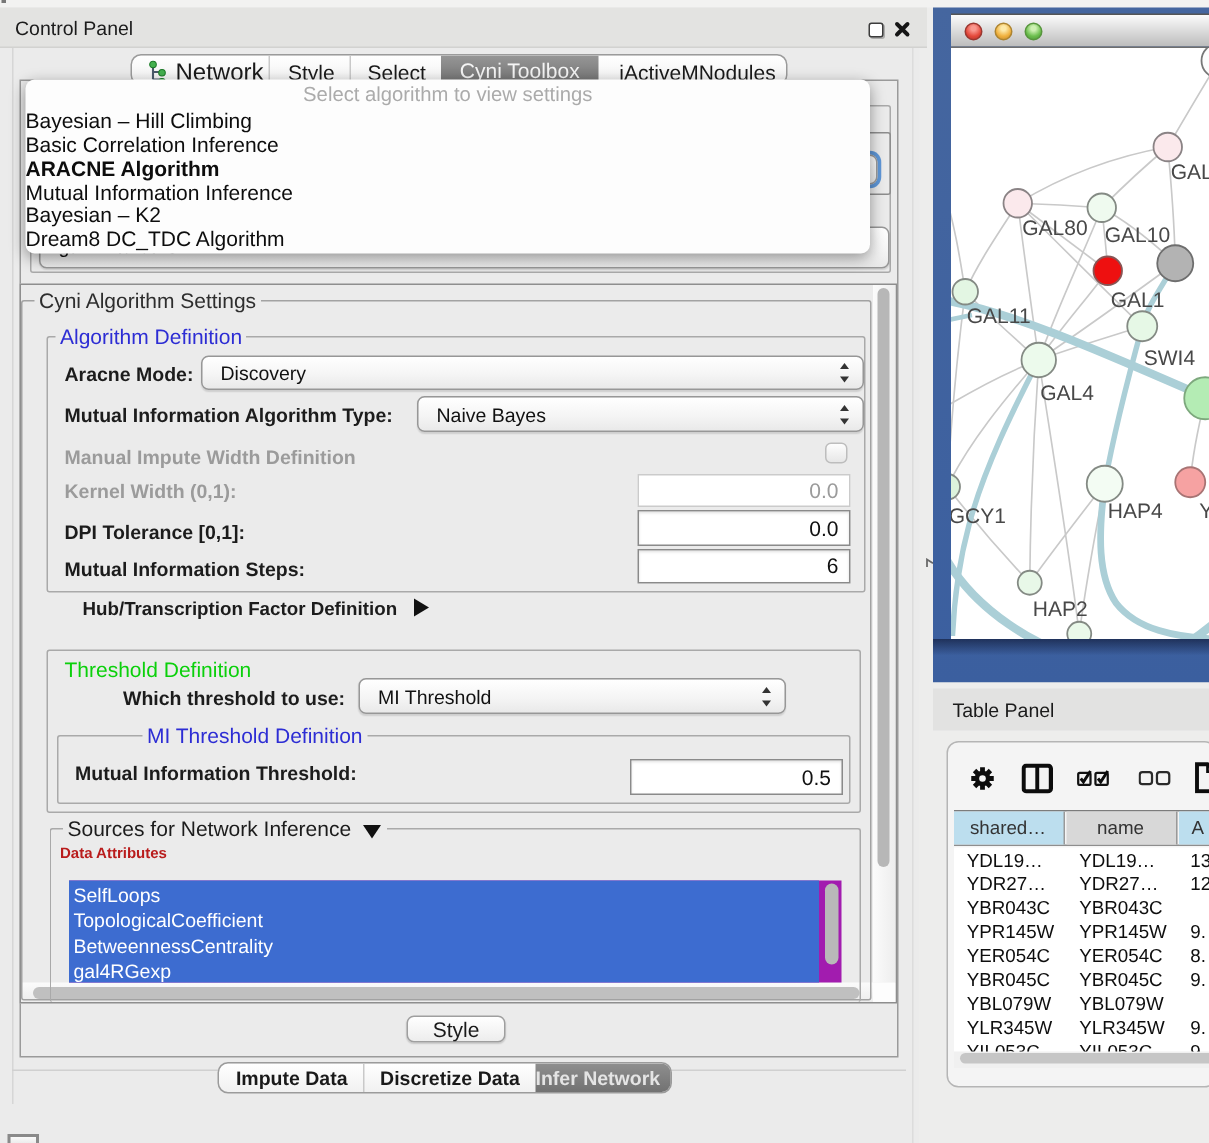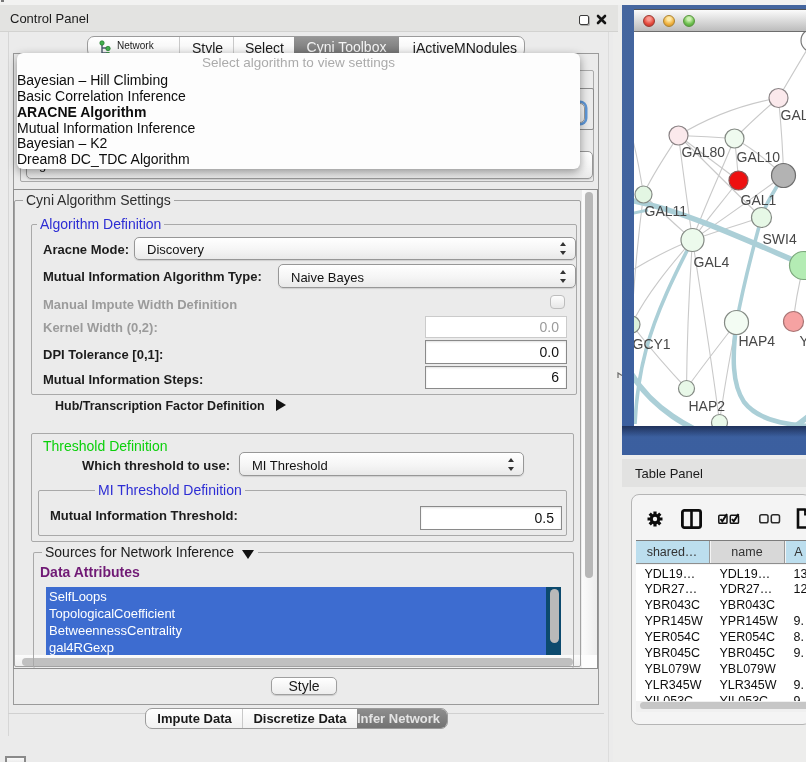--- a/index.html
+++ b/index.html
@@ -40,21 +40,21 @@
 
 <div class="abs" style="left:13px;top:53px;width:586px;height:652px;border:1px solid #9a9a9a;background:#ebebeb;"></div>
 
 <div class="abs" style="left:8px;top:713px;width:596px;height:1px;background:#d0d0d0;"></div>
 
 <div class="abs" style="left:87px;top:36px;width:438px;height:21px;border:1px solid #9b9b9b;border-radius:7px;background:linear-gradient(#ffffff,#f1f1f1);overflow:hidden;">
   <div class="abs" style="left:91px;top:0;width:1px;height:21px;background:#c9c9c9;"></div>
   <div class="abs" style="left:145px;top:0;width:1px;height:21px;background:#c9c9c9;"></div>
   <div class="abs" style="left:206px;top:0;width:105px;height:21px;background:linear-gradient(#969696,#6e6e6e);"></div>
   <div class="abs" style="left:206px;top:0;width:105px;height:21px;font-size:14px;color:#f4f4f4;text-align:center;line-height:21px;">Cyni Toolbox</div>
-  <div class="abs" style="left:29px;top:3px;font-size:10px;color:#1a1a1a;">Network</div>
+  <div class="abs" style="left:29px;top:3px;font-size:16px;color:#1a1a1a;">Network</div>
   <div class="abs" style="left:104px;top:3px;font-size:14px;color:#1a1a1a;">Style</div>
   <div class="abs" style="left:157px;top:3px;font-size:14px;color:#1a1a1a;">Select</div>
   <div class="abs" style="left:316px;top:3px;width:122px;font-size:14px;color:#1a1a1a;text-align:center;">jActiveMNodules</div>
 
   <svg class="abs" style="left:10px;top:2px;" width="16" height="19" viewBox="0 0 16 19">
     <path d="M4 5 L4 14 M4 9 L9 9 M4 14 L9 14" stroke="#4a5a6a" stroke-width="1.4" fill="none"></path>
     <circle cx="4" cy="4" r="2.2" fill="#44b04f" stroke="#1c7a28" stroke-width="0.7"></circle>
     <circle cx="10" cy="9.5" r="2.2" fill="#44b04f" stroke="#1c7a28" stroke-width="0.7"></circle>
     <circle cx="10" cy="15.5" r="2.2" fill="#44b04f" stroke="#1c7a28" stroke-width="0.7"></circle>
   </svg>
@@ -94,21 +94,21 @@
 <div class="lbl" style="left:43px;top:269px;">Mutual Information Algorithm Type:</div>
 <div class="combo" style="left:278px;top:264px;width:298px;height:24px;">
   <div class="ct">Naive Bayes</div>
   <div class="arr up" style="right:9px;top:4.5px;"></div>
   <div class="arr dn" style="right:9px;bottom:4.5px;"></div>
 </div>
 
 <div class="lbl" style="left:43px;top:297px;color:#9b9b9b;">Manual Impute Width Definition</div>
 <div class="abs" style="left:550px;top:295px;width:15px;height:14px;border:1px solid #bdbdbd;border-radius:4px;background:linear-gradient(#fdfdfd,#e7e7e7);"></div>
 
-<div class="lbl" style="left:43px;top:320px;color:#9b9b9b;">Kernel Width (0,2):</div>
+<div class="lbl" style="left:43px;top:320px;color:#9b9b9b;">Kernel Width (0,1):</div>
 <div class="tf" style="left:425px;top:316px;width:142px;height:22px;border:1px solid #cbcbcb;color:#9b9b9b;line-height:20px;">0.0</div>
 
 <div class="lbl" style="left:43px;top:347px;">DPI Tolerance [0,1]:</div>
 <div class="tf" style="left:425px;top:340px;width:142px;height:24px;border:1px solid #8a8a8a;line-height:22px;box-shadow:inset 0 1px 2px rgba(0,0,0,0.12);">0.0</div>
 
 <div class="lbl" style="left:43px;top:372px;">Mutual Information Steps:</div>
 <div class="tf" style="left:425px;top:366px;width:142px;height:23px;border:1px solid #8a8a8a;line-height:21px;box-shadow:inset 0 1px 2px rgba(0,0,0,0.12);">6</div>
 
 <div class="abs" style="left:55px;top:399px;font-size:12.5px;font-weight:bold;color:#1c1c1c;">Hub/Transcription Factor Definition</div>
 <div class="abs" style="left:276px;top:399px;width:0;height:0;border-top:6.5px solid transparent;border-bottom:6.5px solid transparent;border-left:10px solid #111;"></div>
@@ -124,23 +124,23 @@
 </div>
 
 <div class="gb" style="left:38px;top:490px;width:529px;height:46px;"></div>
 <div class="grouptitle" style="left:47px;top:483px;color:#2d2dd4;margin-left:48px;">MI Threshold Definition</div>
 <div class="lbl" style="left:50px;top:508px;">Mutual Information Threshold:</div>
 <div class="tf" style="left:420px;top:506px;width:142px;height:24px;border:1px solid #8a8a8a;line-height:22px;box-shadow:inset 0 1px 2px rgba(0,0,0,0.12);">0.5</div>
 
 <div class="gb" style="left:33px;top:552px;width:541px;height:116px;border-bottom:none;"></div>
 <div class="grouptitle" style="left:42px;top:545px;color:#1c1c1c;padding-right:24px;">Sources for Network Inference</div>
 <div class="abs" style="left:242px;top:550px;width:0;height:0;border-left:6.5px solid transparent;border-right:6.5px solid transparent;border-top:9px solid #111;"></div>
-<div class="abs" style="left:40px;top:564px;font-size:14px;font-weight:bold;color:#701a75;">Data Attributes</div>
-
-<div class="abs" style="left:46px;top:587px;width:515px;height:68px;background:#0c4a6e;">
+<div class="abs" style="left:40px;top:564px;font-size:10px;font-weight:bold;color:#b91c1c;">Data Attributes</div>
+
+<div class="abs" style="left:46px;top:587px;width:515px;height:68px;background:#a21caf;">
   <div class="abs" style="left:0;top:0;width:500px;height:68px;background:#3d6cd0;"></div>
   <div class="abs" style="left:3px;top:0.5px;font-size:13px;color:#fff;line-height:17px;white-space:pre;">SelfLoops
 TopologicalCoefficient
 BetweennessCentrality
 gal4RGexp</div>
   <div class="abs" style="left:503.5px;top:2px;width:9px;height:54px;background:#b9b9b9;border-radius:4.5px;"></div>
 </div>
 
 <div class="abs" style="left:271px;top:677px;width:66px;height:18px;border:1px solid #9f9f9f;border-radius:5px;background:linear-gradient(#ffffff,#ededed);box-shadow:0 1px 1px rgba(0,0,0,0.15);font-size:14px;color:#1a1a1a;text-align:center;line-height:17px;">Style</div>
 

